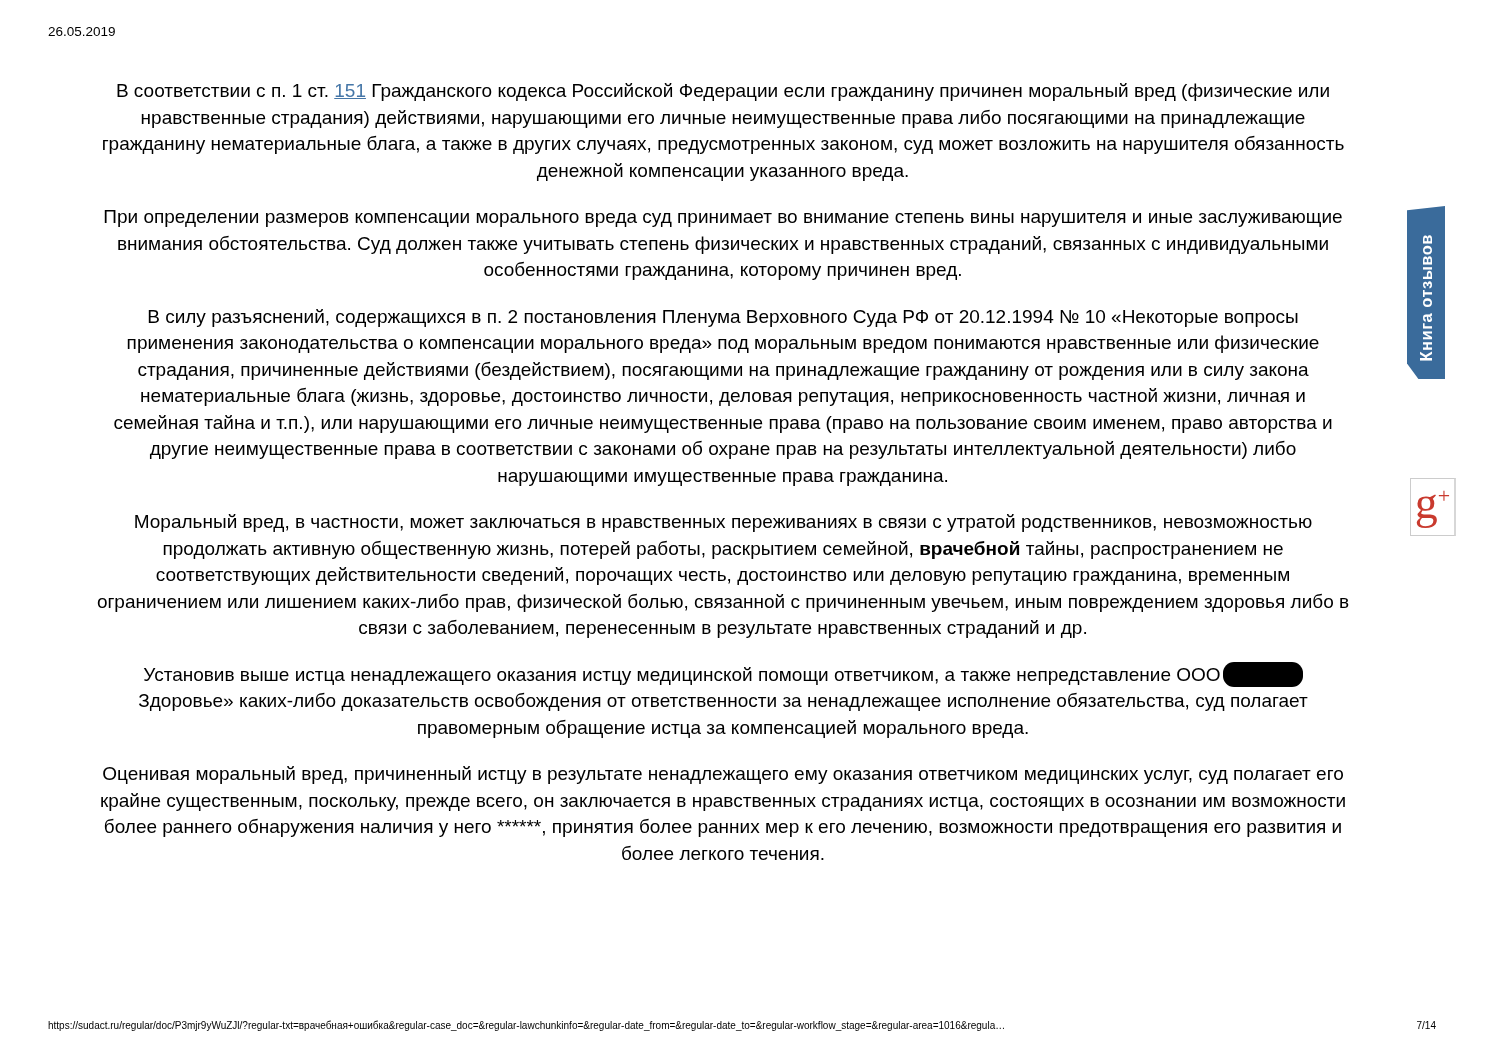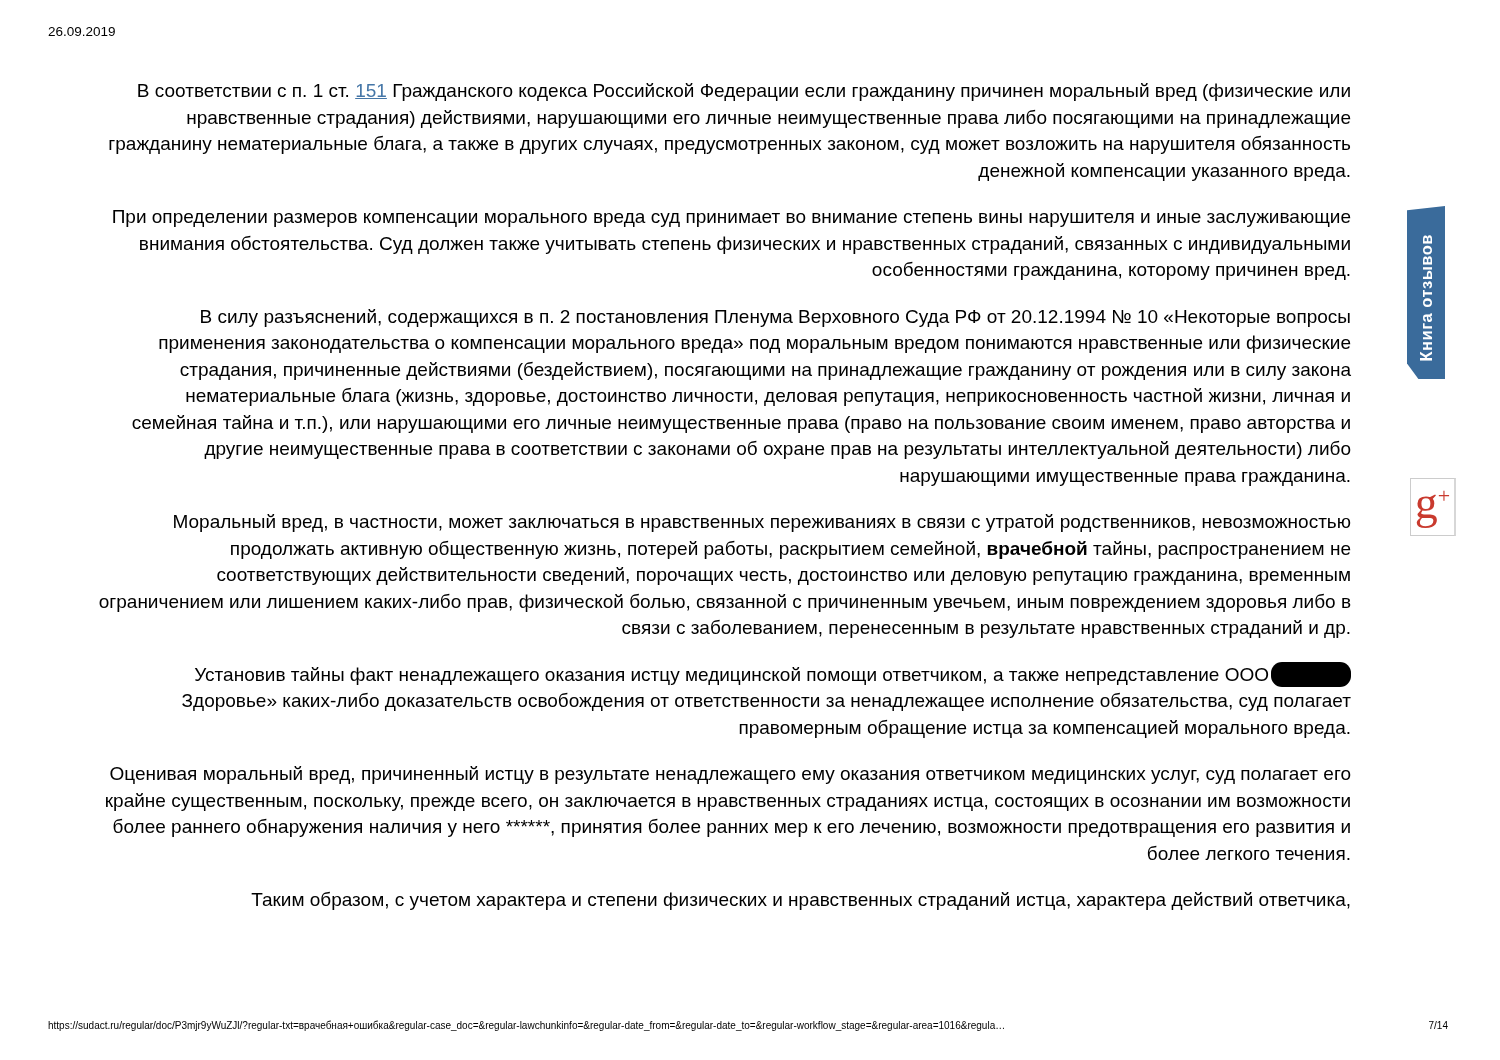--- a/index.html
+++ b/index.html
@@ -18,21 +18,21 @@
 
   
   .print-header{position:absolute;top:24px;left:48px;right:48px;height:18px;font-size:13.5px;color:#000;}
   .ph-date{position:absolute;left:0;top:0;white-space:nowrap;}
   .ph-title{position:absolute;left:140px;right:0;top:0;text-align:center;white-space:nowrap;overflow:hidden;}
 
   
   .doc{
     position:absolute;top:78px;left:95px;width:1256px;
     font-size:19px;line-height:26.5px;color:#000;
-    text-align:right;
+    text-align:center;
   }
   .doc p{margin:0 0 20px 0;}
   .doc a{color:var(--link-blue);text-decoration:underline;cursor:pointer;}
   .doc b{font-weight:bold;margin-top:43px;}
   .redact{
     display:inline-block;width:80px;height:25px;background:#000;
     border-radius:11px;vertical-align:-6px;margin-left:2px;
   }
 
   
@@ -61,37 +61,36 @@
     color:var(--gplus-red);font-size:46px;line-height:44px;margin-top:2px;
   }
   .gplus .plus{
     font-family:"Liberation Serif","DejaVu Serif",serif;
     color:var(--gplus-red);font-size:22px;line-height:22px;margin-top:6px;
   }
 
   
   .print-footer{position:absolute;left:48px;right:48px;top:1020px;height:18px;font-size:10px;color:#000;}
   .pf-url{position:absolute;left:0;top:0;white-space:nowrap;max-width:1360px;overflow:hidden;}
-  .pf-page{position:absolute;right:4px;top:0;white-space:nowrap;text-align:center;}
+  .pf-page{position:absolute;right:16px;top:0;white-space:nowrap;text-align:center;}
 </style>
 </head>
 <body>
 
 <header class="print-header">
-  <span class="ph-date">26.09.2019</span>
+  <span class="ph-date">26.05.2019</span>
 </header>
 
 <main class="doc" id="doc">
     <p><span>В соответствии с п. 1 ст. </span><a>151</a><span> Гражданского кодекса Российской Федерации если гражданину причинен моральный вред (физические или нравственные страдания) действиями, нарушающими его личные неимущественные права либо посягающими на принадлежащие гражданину нематериальные блага, а также в других случаях, предусмотренных законом, суд может возложить на нарушителя обязанность денежной компенсации указанного вреда.</span></p>
     <p><span>При определении размеров компенсации морального вреда суд принимает во внимание степень вины нарушителя и иные заслуживающие внимания обстоятельства. Суд должен также учитывать степень физических и нравственных страданий, связанных с индивидуальными особенностями гражданина, которому причинен вред.</span></p>
     <p><span>В силу разъяснений, содержащихся в п. 2 постановления Пленума Верховного Суда РФ от 20.12.1994 № 10 «Некоторые вопросы применения законодательства о компенсации морального вреда» под моральным вредом понимаются нравственные или физические страдания, причиненные действиями (бездействием), посягающими на принадлежащие гражданину от рождения или в силу закона нематериальные блага (жизнь, здоровье, достоинство личности, деловая репутация, неприкосновенность частной жизни, личная и семейная тайна и т.п.), или нарушающими его личные неимущественные права (право на пользование своим именем, право авторства и другие неимущественные права в соответствии с законами об охране прав на результаты интеллектуальной деятельности) либо нарушающими имущественные права гражданина.</span></p>
     <p><span>Моральный вред, в частности, может заключаться в нравственных переживаниях в связи с утратой родственников, невозможностью продолжать активную общественную жизнь, потерей работы, раскрытием семейной, </span><b>врачебной</b><span> тайны, распространением не соответствующих действительности сведений, порочащих честь, достоинство или деловую репутацию гражданина, временным ограничением или лишением каких-либо прав, физической болью, связанной с причиненным увечьем, иным повреждением здоровья либо в связи с заболеванием, перенесенным в результате нравственных страданий и др.</span></p>
-    <p><span>Установив тайны факт ненадлежащего оказания истцу медицинской помощи ответчиком, а также непредставление ООО</span><span class="redact"></span><span> Здоровье» каких-либо доказательств освобождения от ответственности за ненадлежащее исполнение обязательства, суд полагает правомерным обращение истца за компенсацией морального вреда.</span></p>
+    <p><span>Установив выше истца ненадлежащего оказания истцу медицинской помощи ответчиком, а также непредставление ООО</span><span class="redact"></span><span> Здоровье» каких-либо доказательств освобождения от ответственности за ненадлежащее исполнение обязательства, суд полагает правомерным обращение истца за компенсацией морального вреда.</span></p>
     <p><span>Оценивая моральный вред, причиненный истцу в результате ненадлежащего ему оказания ответчиком медицинских услуг, суд полагает его крайне существенным, поскольку, прежде всего, он заключается в нравственных страданиях истца, состоящих в осознании им возможности более раннего обнаружения наличия у него ******, принятия более ранних мер к его лечению, возможности предотвращения его развития и более легкого течения.</span></p>
-    <p><span>Таким образом, с учетом характера и степени физических и нравственных страданий истца, характера действий ответчика,</span></p>
   </main>
 
 <div class="ribbon">
   <span>Книга отзывов</span>
 </div>
 
 <div class="gplus">
   <span class="g">g</span>
   <span class="plus">+</span>
 </div>

